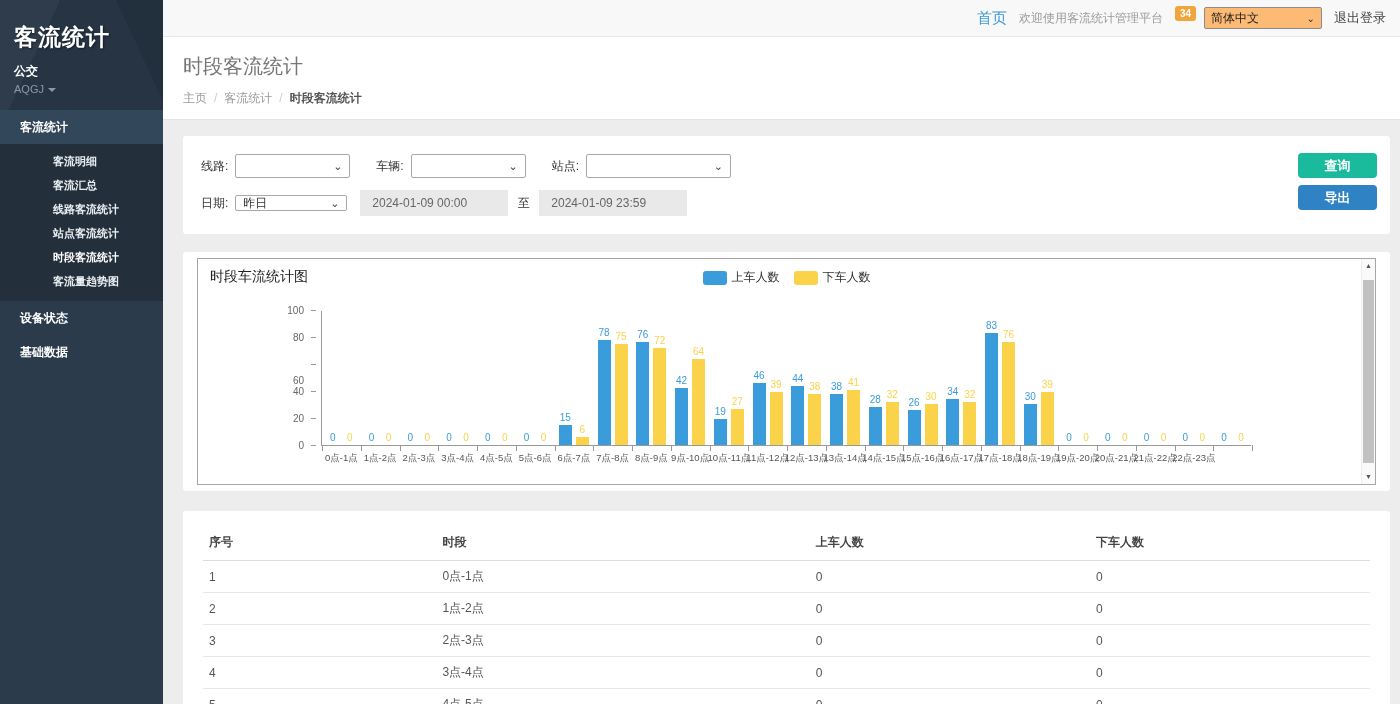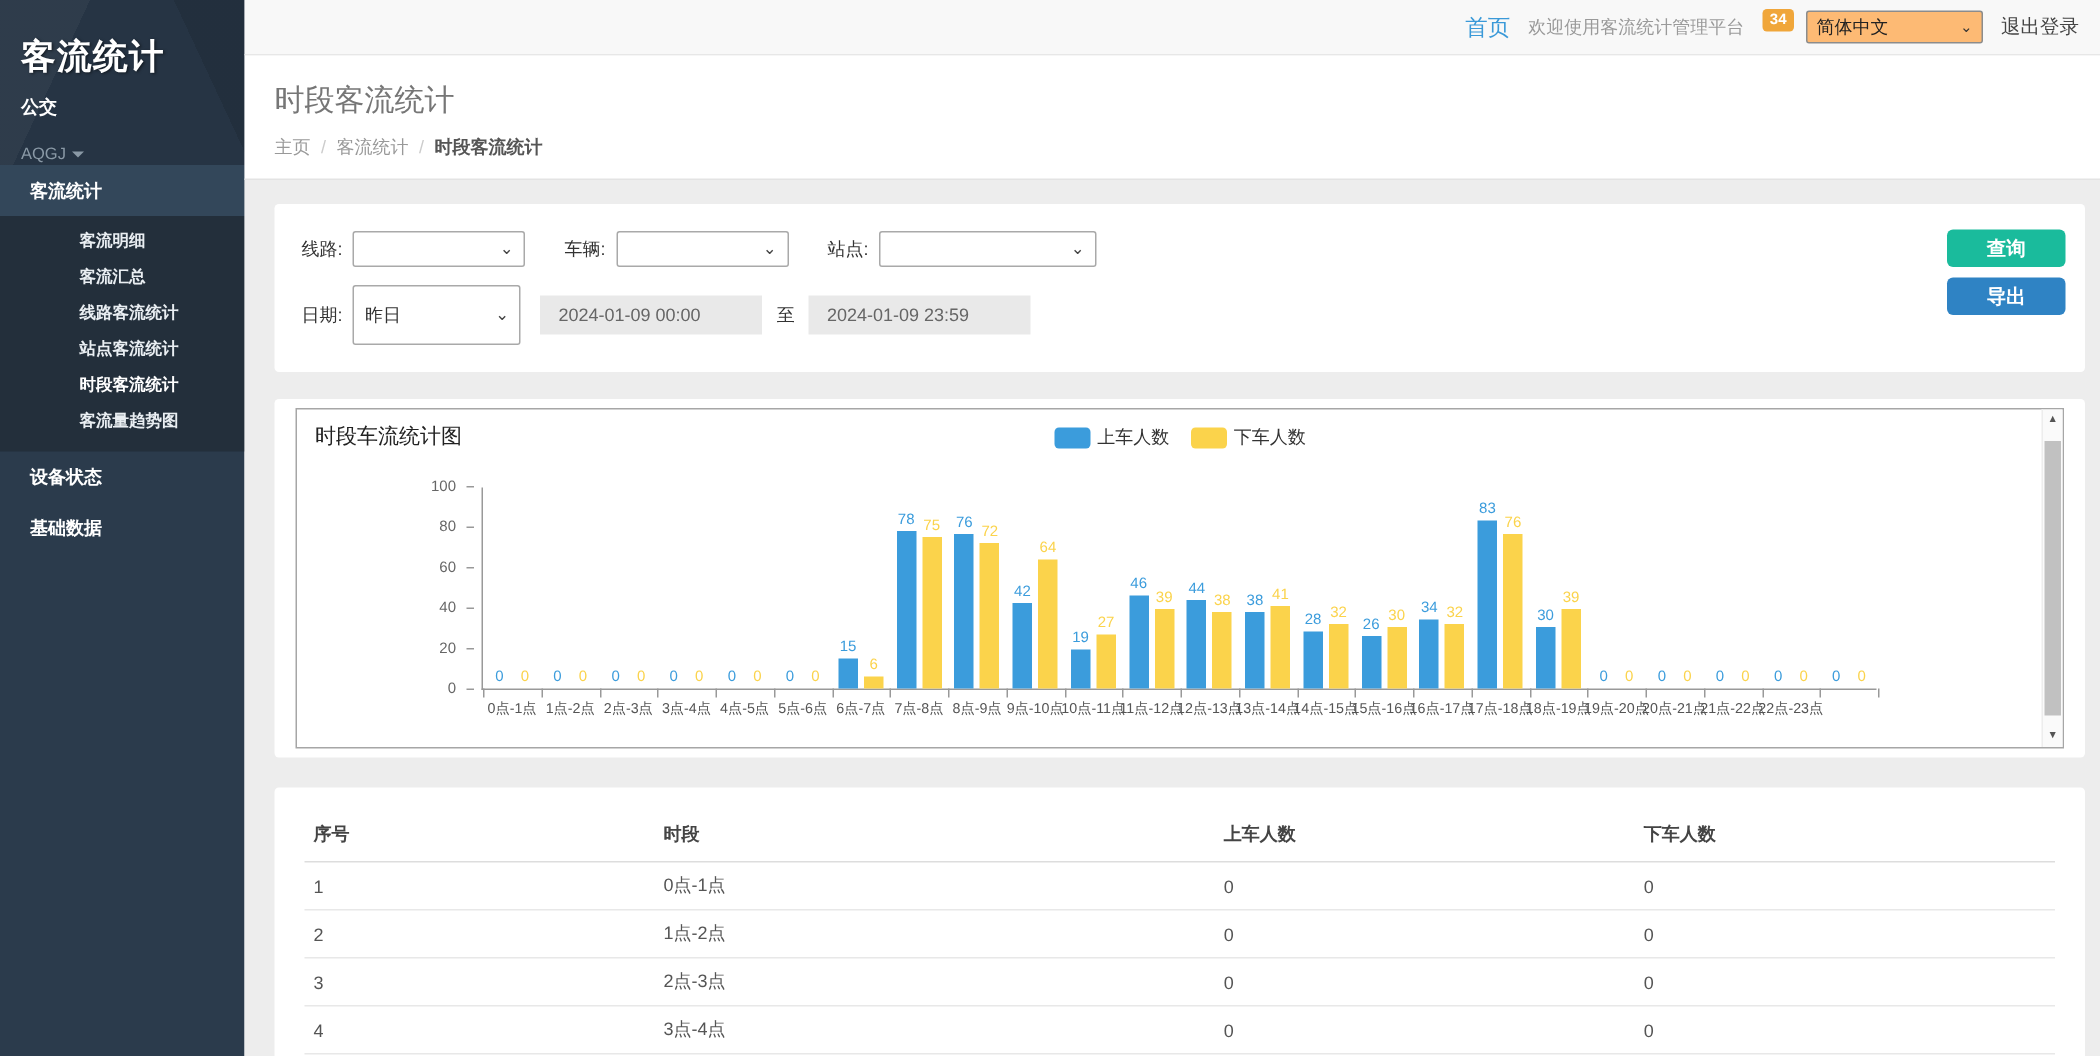--- a/index.html
+++ b/index.html
@@ -7,21 +7,21 @@
   .app { display:flex; width:1400px; height:704px; }
 
   
   .sidebar { width:163px; flex:0 0 163px; background:#2b3b4c; height:704px; color:#fff; }
   .side-head { background:#263444; padding:22px 14px 16px 14px; height:110px;
     background-image:linear-gradient(115deg, rgba(255,255,255,.04) 0 28%, transparent 28%),
                      linear-gradient(245deg, rgba(0,0,0,.10) 0 22%, transparent 22%);
   }
   .logo { font-size:23px; font-weight:bold; letter-spacing:1px; text-shadow:1px 1px 2px rgba(0,0,0,.5); }
   .org { font-size:12px; font-weight:bold; margin-top:10px; }
-  .orgcode { font-size:11px; color:#8a99a6; margin-top:17px; cursor:pointer; }
+  .orgcode { font-size:11px; color:#8a99a6; margin-top:3px; cursor:pointer; }
   .orgcode .caret { display:inline-block; margin-left:4px; width:0; height:0; border-left:4px solid transparent; border-right:4px solid transparent; border-top:4px solid #8a99a6; vertical-align:middle; }
   .nav-section { height:34px; line-height:34px; padding-left:20px; font-size:12px; font-weight:bold; color:#fff; cursor:pointer; }
   .nav-section.expanded { background:#33475a; }
   .submenu { background:#232f3b; padding:5px 0 8px 16px; }
   .subitem { height:24px; line-height:24px; padding-left:37px; font-size:11px; font-weight:bold; color:#e9eef2; cursor:pointer; white-space:nowrap; }
   .subitem.active { color:#ffffff; }
 
   
   .main { flex:1; display:flex; flex-direction:column; height:704px; }
   .topbar { height:37px; background:#f8f8f8; border-bottom:1px solid #e7e7e7; display:flex; align-items:center; justify-content:flex-end; padding-right:14px; gap:12px; }
@@ -48,21 +48,21 @@
   .f-row + .f-row { margin-top:12px; }
   .f-group { display:flex; align-items:center; gap:7px; }
   .f-label { font-size:12px; color:#333; }
   .sel { height:24px; border:1px solid #a9a9a9; border-radius:2px; background:#fff; display:flex; align-items:center; justify-content:space-between; padding:0 7px; font-size:11px; color:#333; cursor:pointer; }
   .sel .chev { font-size:11px; color:#444; line-height:1; }
   .sel .tri { width:0; height:0; border-left:5px solid transparent; border-right:5px solid transparent; border-top:6px solid #111; }
   .sel-company { width:160px; }
   .sel-line { width:115px; }
   .sel-vehicle { width:115px; }
   .sel-station { width:145px; }
-  .sel-date { width:112px; height:40px; font-size:12px; }
+  .sel-date { width:112px; height:16px; font-size:12px; }
   .date-group { display:flex; align-items:stretch; height:26px; margin-left:6px; }
   .date-input { background:#e9e9e9; border:none; width:148px; font-size:12px; color:#666; padding:0 12px; display:flex; align-items:center; }
   .date-sep { width:31px; background:#fff; font-size:12px; color:#333; display:flex; align-items:center; justify-content:center; }
   .btn { position:absolute; right:13px; width:79px; height:25px; border:none; border-radius:4px; color:#fff; font-size:13px; font-weight:bold; cursor:pointer; font-family:inherit; }
   .btn-query { top:17px; }
   .btn-export { top:49px; }
 
   
   .chart-card { padding:6px 14px; margin-bottom:20px; }
   .chart-box { position:relative; border:1px solid #a6a6a6; height:227px; background:#fff; }
@@ -197,21 +197,21 @@
                 <span class="lg-label">下车人数</span>
               </span>
             </div>
           <div class="yaxis">
               <div class="ylab" style="bottom: -5px;">0</div>
               <div class="ytick" style="bottom: 0px;"></div>
               <div class="ylab" style="bottom: 22px;">20</div>
               <div class="ytick" style="bottom: 27px;"></div>
               <div class="ylab" style="bottom: 49px;">40</div>
               <div class="ytick" style="bottom: 54px;"></div>
-              <div class="ylab" style="bottom: 76px;">60</div>
+              <div class="ylab" style="bottom: 60px;">60</div>
               <div class="ytick" style="bottom: 81px;"></div>
               <div class="ylab" style="bottom: 103px;">80</div>
               <div class="ytick" style="bottom: 108px;"></div>
               <div class="ylab" style="bottom: 130px;">100</div>
               <div class="ytick" style="bottom: 135px;"></div>
             </div>
           <div class="plot">
               <div class="cgroup">
                 <div class="barcol">
                   <div class="vlab" style="color: rgb(59, 156, 220);">0</div>

